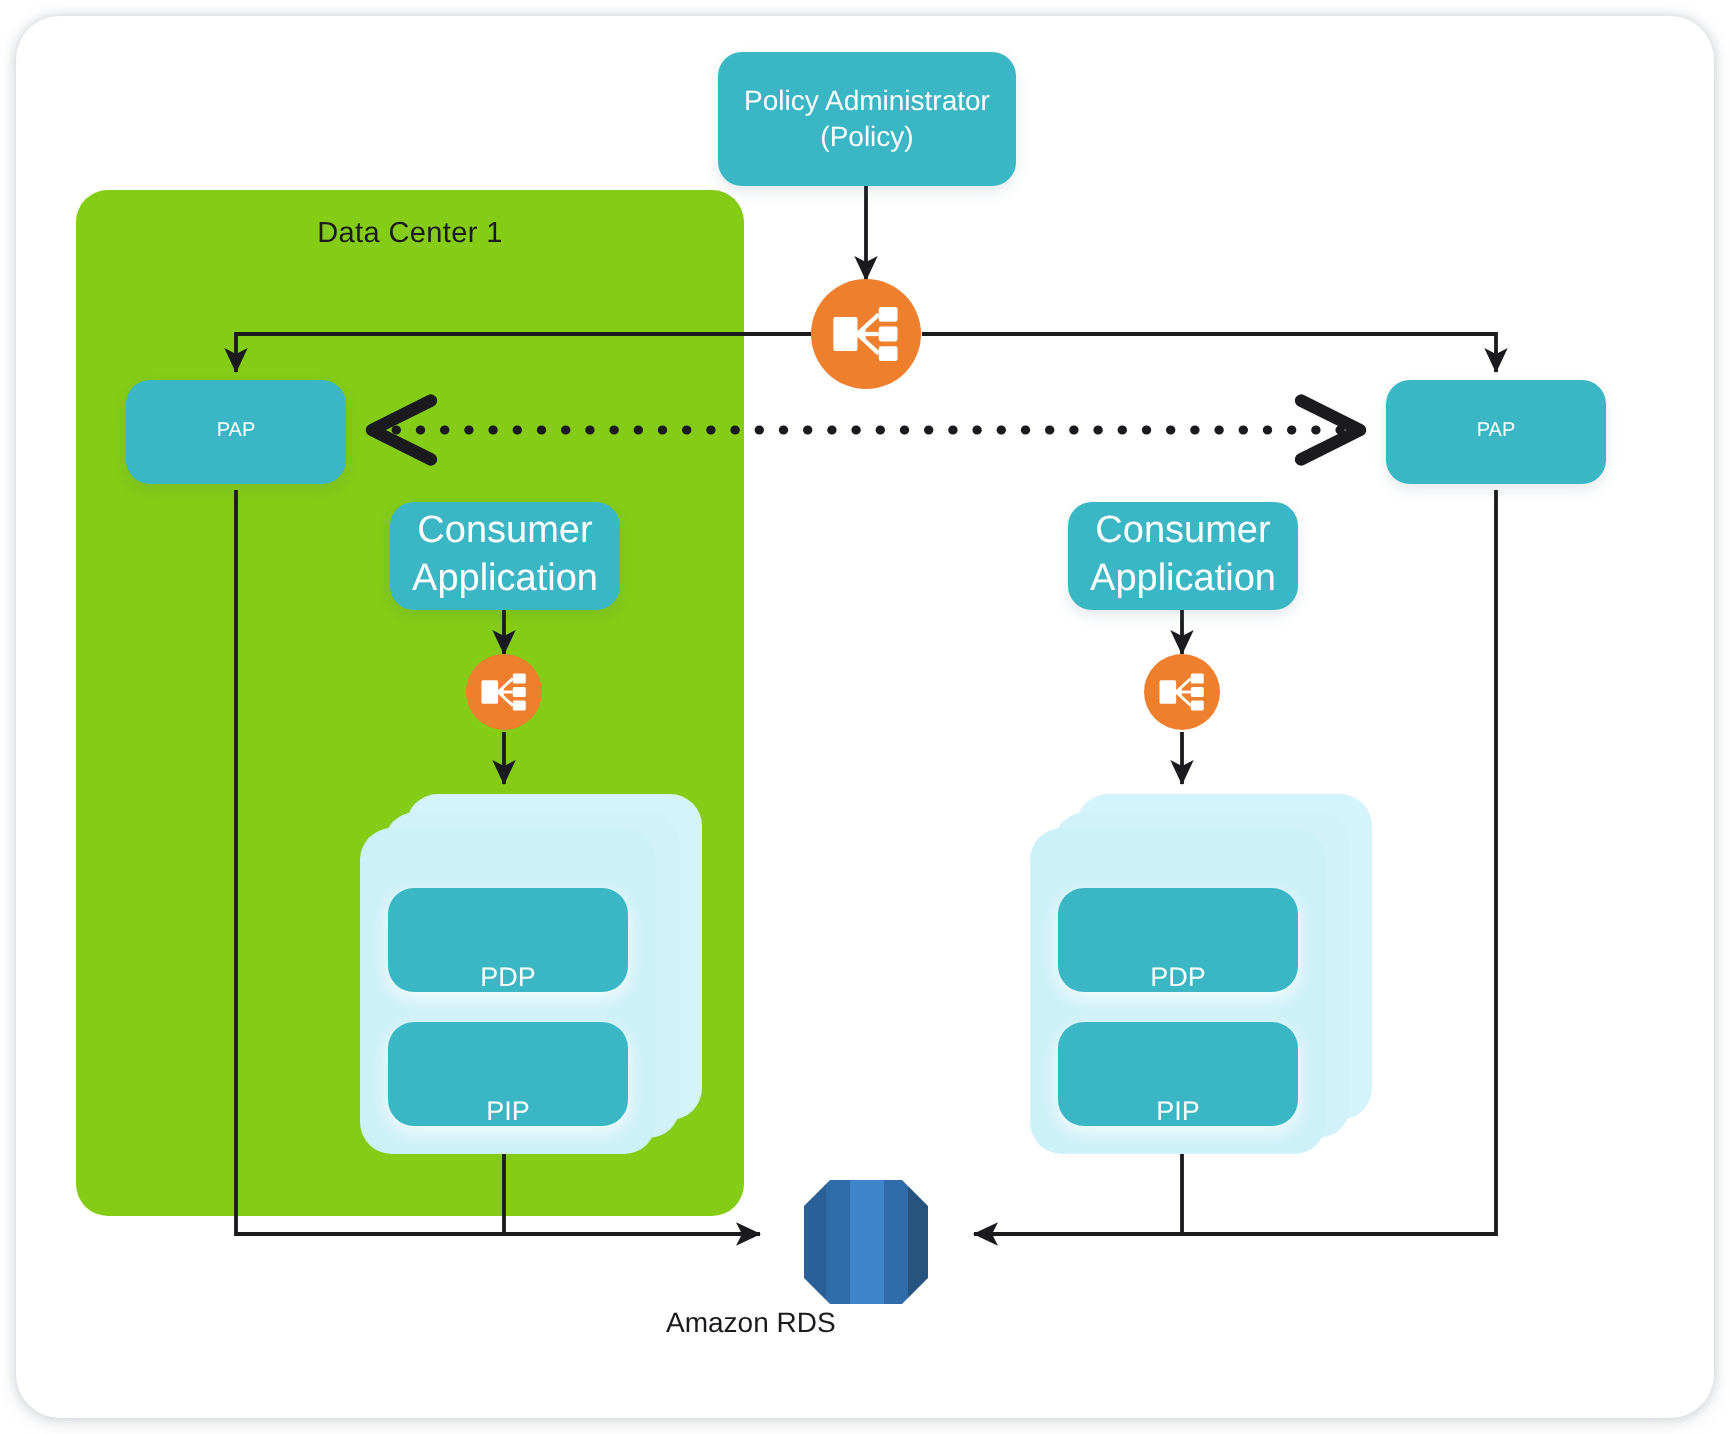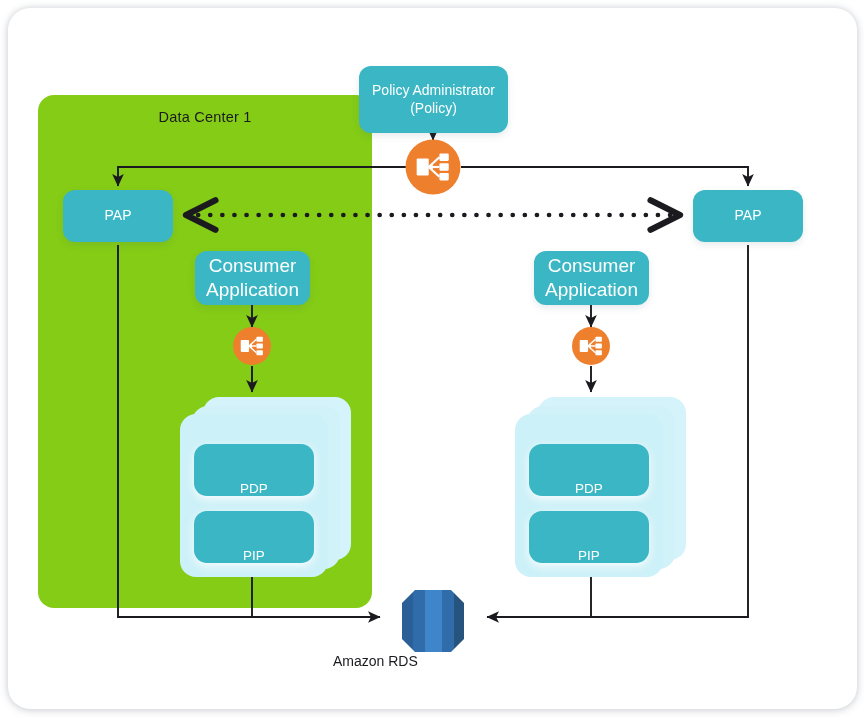--- a/index.html
+++ b/index.html
@@ -64,21 +64,21 @@
     color: #ffffff;
     display: flex;
     align-items: center;
     justify-content: center;
     text-align: center;
     font-size: 14px;
     line-height: 1.25;
     box-shadow: 0 3px 7px rgba(60,90,110,0.13);
   }
   .teal-box.small-label { font-size: 19px; }
-  .teal-box.pap { font-size: 14px; }
+  .teal-box.pap { font-size: 10px; }
   .teal-inner {
     position: absolute;
     background: #3ab6c4;
     border-radius: 13px;
     color: #ffffff;
     display: flex;
     align-items: flex-end;
     justify-content: center;
     font-size: 13.5px;
     box-shadow: 0 3px 9px rgba(255,255,255,0.85);
@@ -144,21 +144,21 @@
         <path d="M 118 245 L 118 617 L 380 617" marker-end="url(#arrowFilled)"></path>
 
         <line x1="252" y1="575" x2="252" y2="617"></line>
 
         <path d="M 748 245 L 748 617 L 487 617" marker-end="url(#arrowFilled)"></path>
 
         <line x1="591" y1="575" x2="591" y2="617"></line>
       </g>
     </svg>
 
-    <div class="teal-box" style="left:359px; top:26px; width:149px; height:67px;margin-top:40px;">
+    <div class="teal-box" style="left:359px; top:26px; width:149px; height:67px;">
       <div>
         <div>Policy Administrator</div>
         <div>(Policy)</div>
       </div>
     </div>
 
     <div class="teal-box pap" style="left:63px; top:190px; width:110px; height:52px;">
       <span>PAP</span>
     </div>
 

